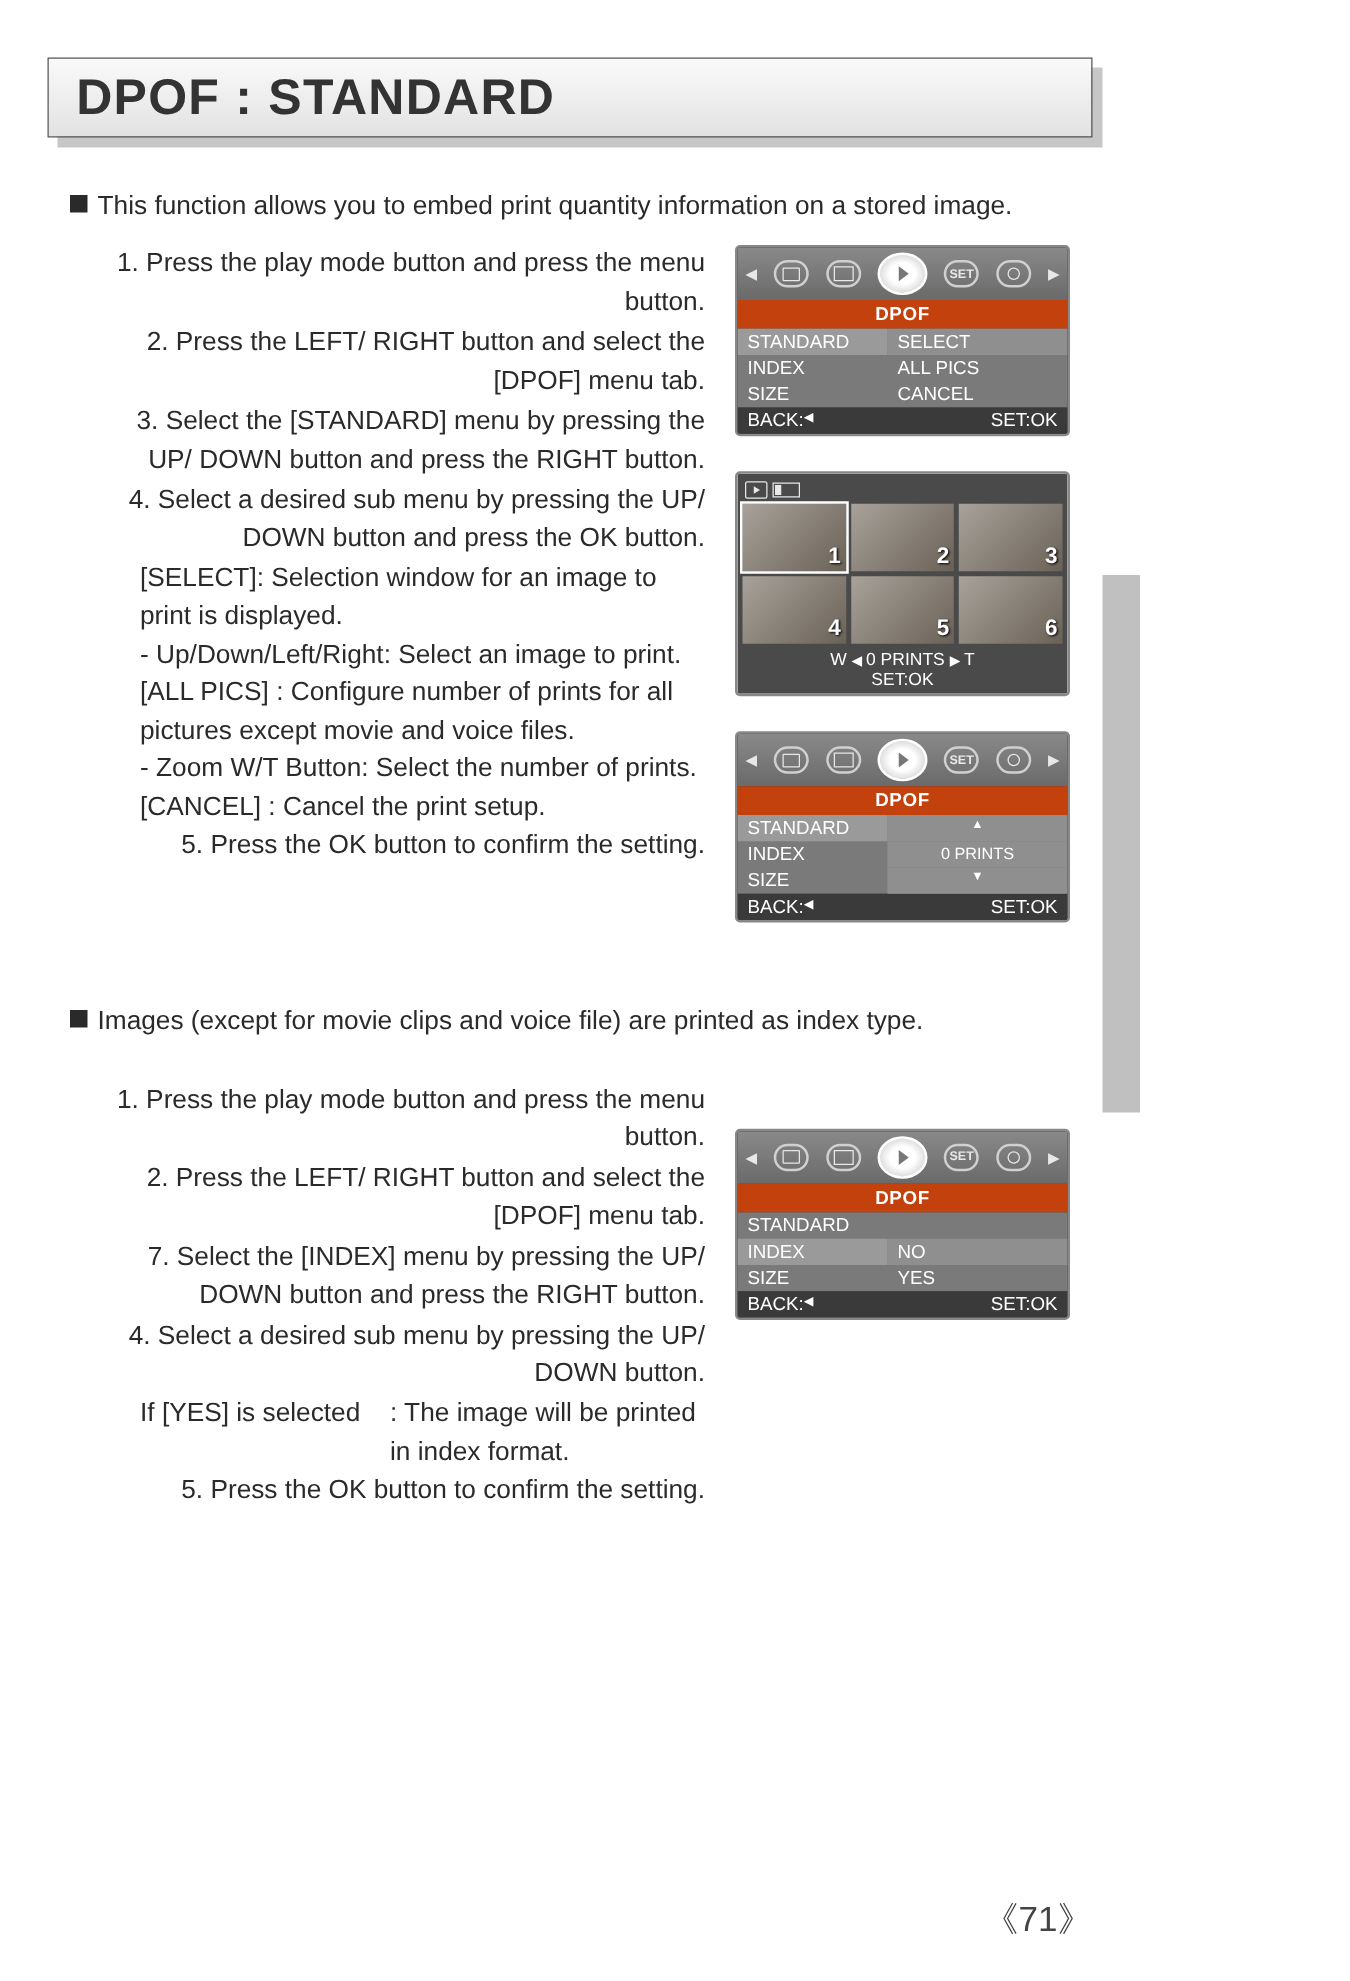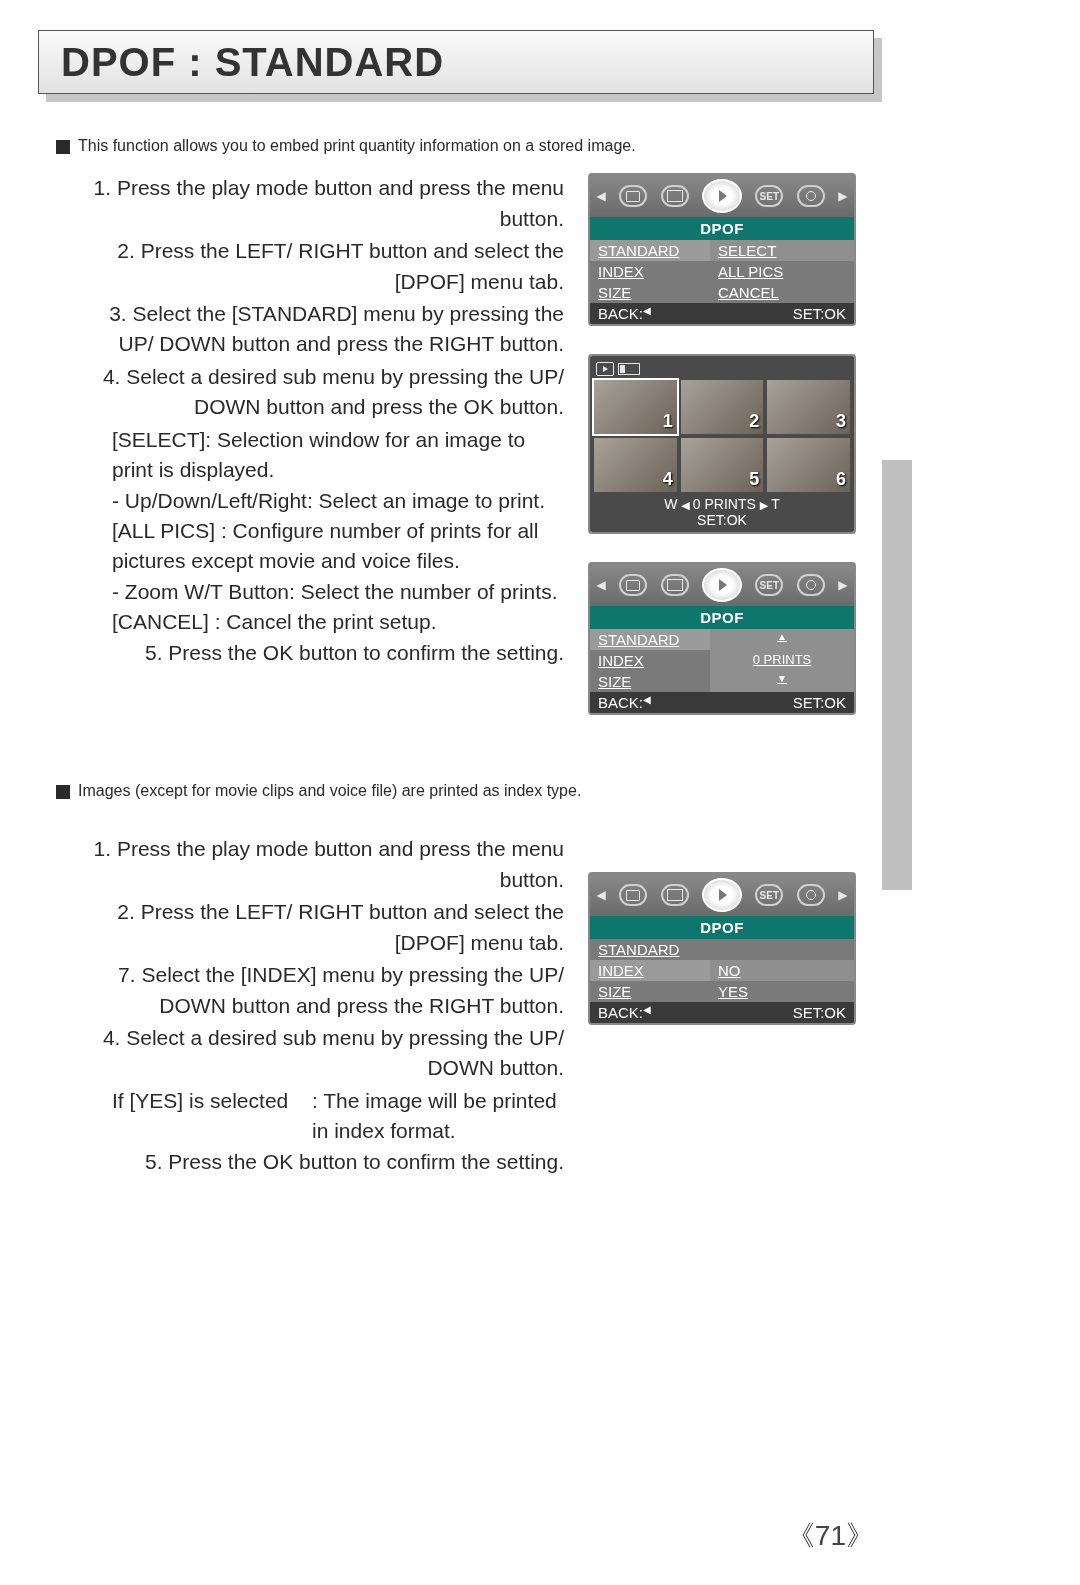--- a/index.html
+++ b/index.html
@@ -8,21 +8,21 @@
     color: #2a2a2a;
     width: 1080px;
     height: 1585px;
     background: #fff;
     position: relative;
   }
   .page {
     position: relative;
     width: 912px;
     height: 1585px;
-    padding: 30px 38px 0 38px;
+    padding: 46px 38px 0 38px;
   }
   .side-tab {
     position: absolute;
     right: 0;
     top: 460px;
     width: 30px;
     height: 430px;
     background: #c0c0c0;
   }
   .heading-box {
@@ -44,21 +44,21 @@
     background: linear-gradient(to bottom, #fafafa, #e2e2e2);
     display: flex;
     align-items: center;
     padding-left: 22px;
     font-size: 40px;
     font-weight: 600;
     letter-spacing: 1px;
     color: #333;
   }
   .intro {
-    font-size: 16px;
+    font-size: 21px;
     line-height: 1.45;
     display: flex;
     gap: 8px;
     margin: 0 18px 16px 18px;
   }
   .bullet {
     display: inline-block;
     width: 14px; height: 14px;
     background: #2a2a2a;
     margin-top: 6px;
@@ -125,27 +125,27 @@
     border-radius: 50%;
     font-size: 16px;
   }
   .tab-icon.play::before { content: ""; display:block; width:12px;height:9px;border:1.5px solid #e8e8e8;border-radius:1px;position:relative; }
   .tab-icon.print::before { content:""; width:14px;height:10px;border:1.5px solid #e8e8e8;display:block; }
   .tab-icon.center::before { content:""; display:block; width:0;height:0;border-left:8px solid #777;border-top:6px solid transparent;border-bottom:6px solid transparent;margin-left:3px; }
   .tab-icon.center { background: radial-gradient(#fff 40%, #c0c0c0); }
   .tab-icon.set { font-size: 10px; }
   .tab-icon.person::before { content:""; display:block;width:8px;height:8px;border:1.5px solid #e8e8e8;border-radius:50%; }
   .menu-title {
-    background: #0f766e;
+    background: #c2410c;
     text-align: center;
     font-weight: bold;
     padding: 3px;
     letter-spacing: 0.5px;
   }
-  .menu-body { background: #7a7a7a; text-decoration: underline; }
+  .menu-body { background: #7a7a7a; }
   .menu-row {
     display: flex;
   }
   .menu-cell {
     padding: 2px 8px;
     flex: 1;
   }
   .menu-cell.l { flex: 0 0 120px; }
   .menu-cell.r { flex: 1; }
   .menu-cell.sel { background: #9a9a9a; }

